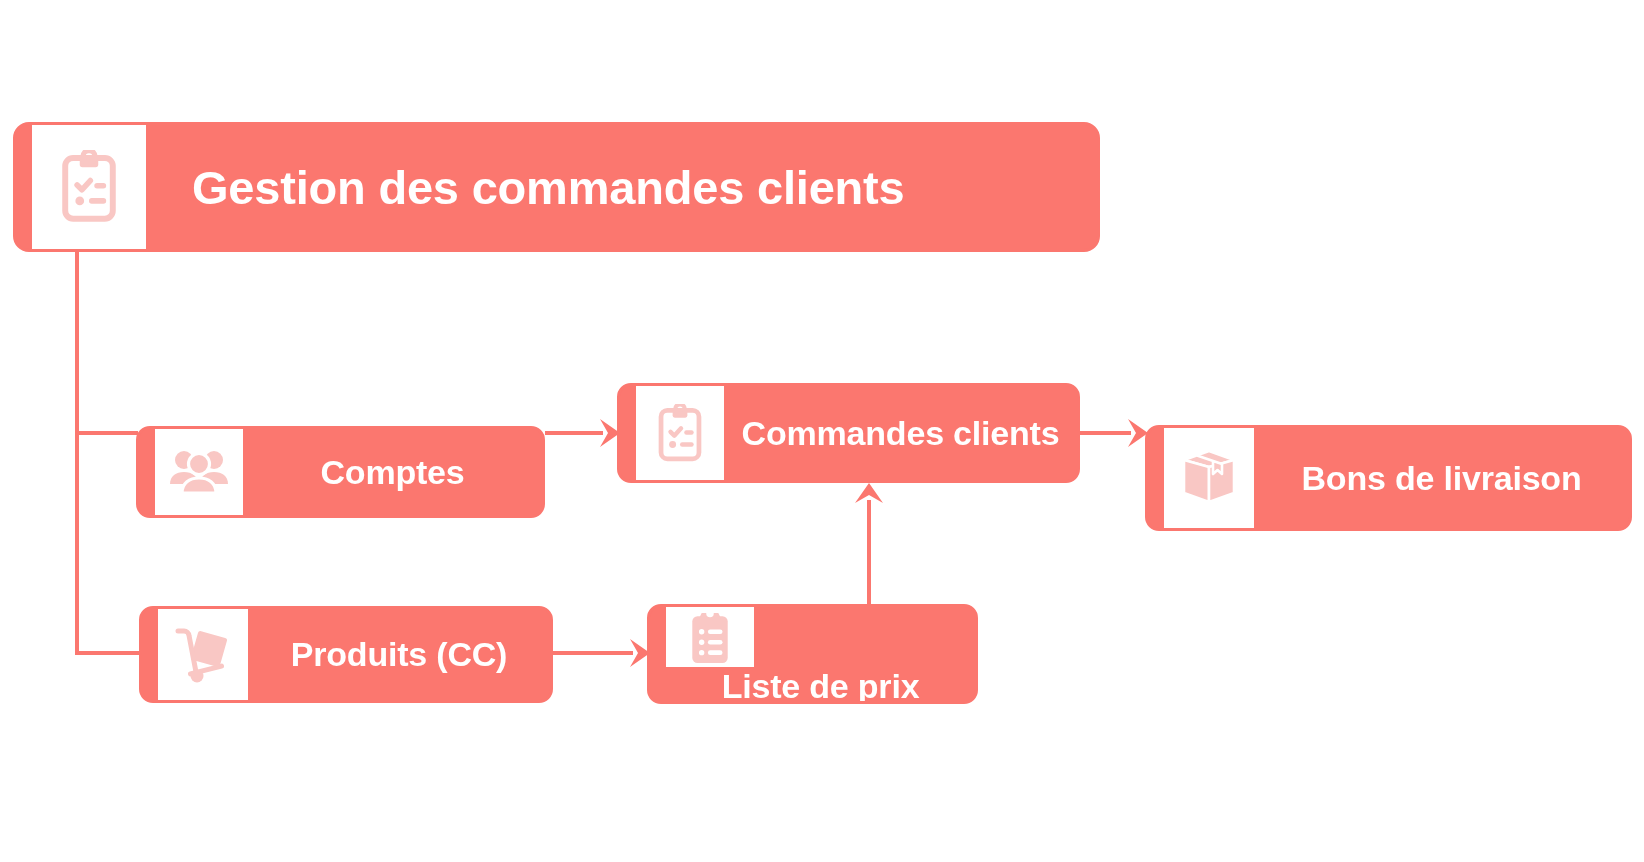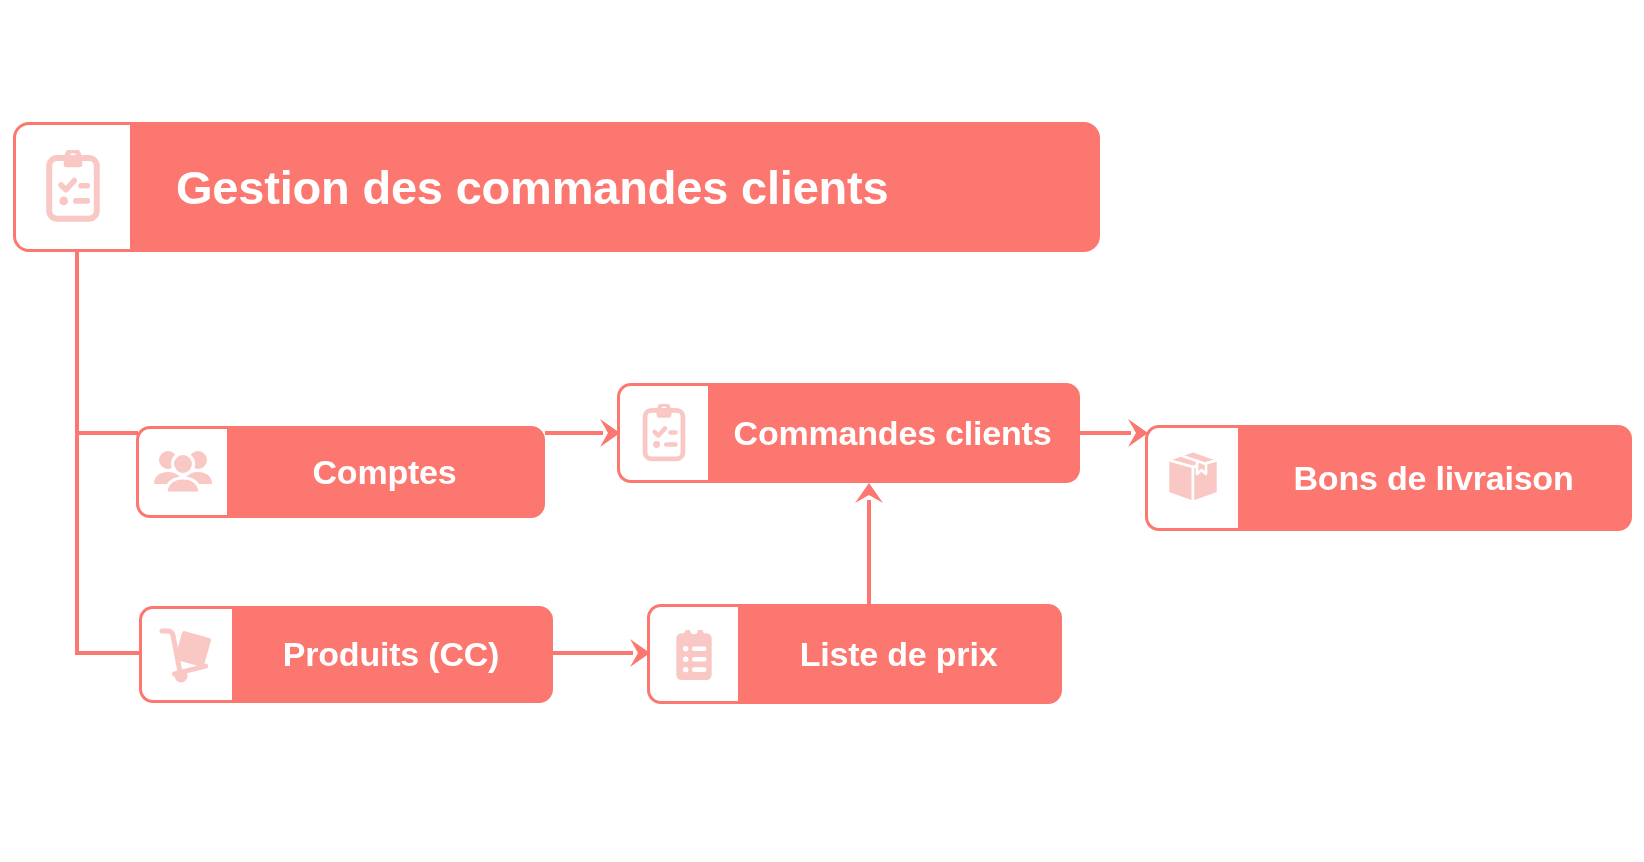--- a/index.html
+++ b/index.html
@@ -36,20 +36,21 @@
   
   .node {
     position: absolute;
     display: flex;
     align-items: stretch;
     background: #FB776F;
     border: 3px solid #FB776F;
     border-radius: 14px;
     box-sizing: border-box;
     overflow: hidden;
+    padding-left: 16px;
   }
   .node .icon-box {
     flex: 0 0 auto;
     background: #ffffff;
     display: flex;
     align-items: center;
     justify-content: center;
     box-sizing: border-box;
   }
   .node .label {
@@ -79,21 +80,21 @@
     padding-left: 46px;
   }
 
   
   #node-comptes   { left: 136px; top: 387px; width: 409px; height: 92px; margin-top: 39px; }
   #node-commandes { left: 617px; top: 383px; width: 463px; height: 100px; }
   #node-bons      { left: 1145px; top: 380px; width: 487px; height: 106px; margin-top: 45px; }
 
   
   #node-produits  { left: 139px; top: 606px; width: 414px; height: 97px; }
-  #node-liste     { left: 647px; top: 604px; width: 415px; height: 100px; }
+  #node-liste     { left: 647px; top: 604px; width: 331px; height: 100px; flex-direction: column; }
 
   #node-comptes   .icon-box { width: 88px; }
   #node-commandes .icon-box { width: 88px; }
   #node-bons      .icon-box { width: 90px; }
   #node-produits  .icon-box { width: 90px; }
   #node-liste     .icon-box { width: 88px; }
 
   #node-comptes   .label { font-size: 34px; }
   #node-commandes .label { font-size: 34px; }
   #node-bons      .label { font-size: 34px; }

